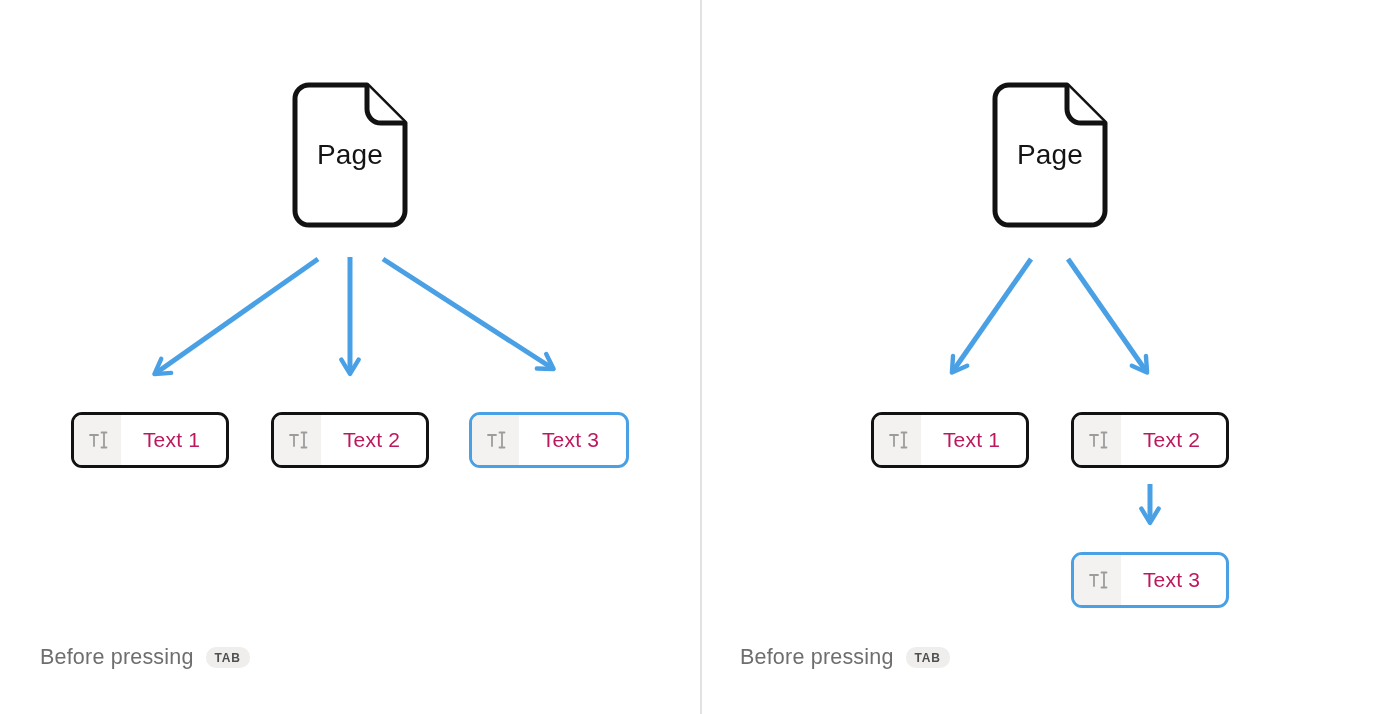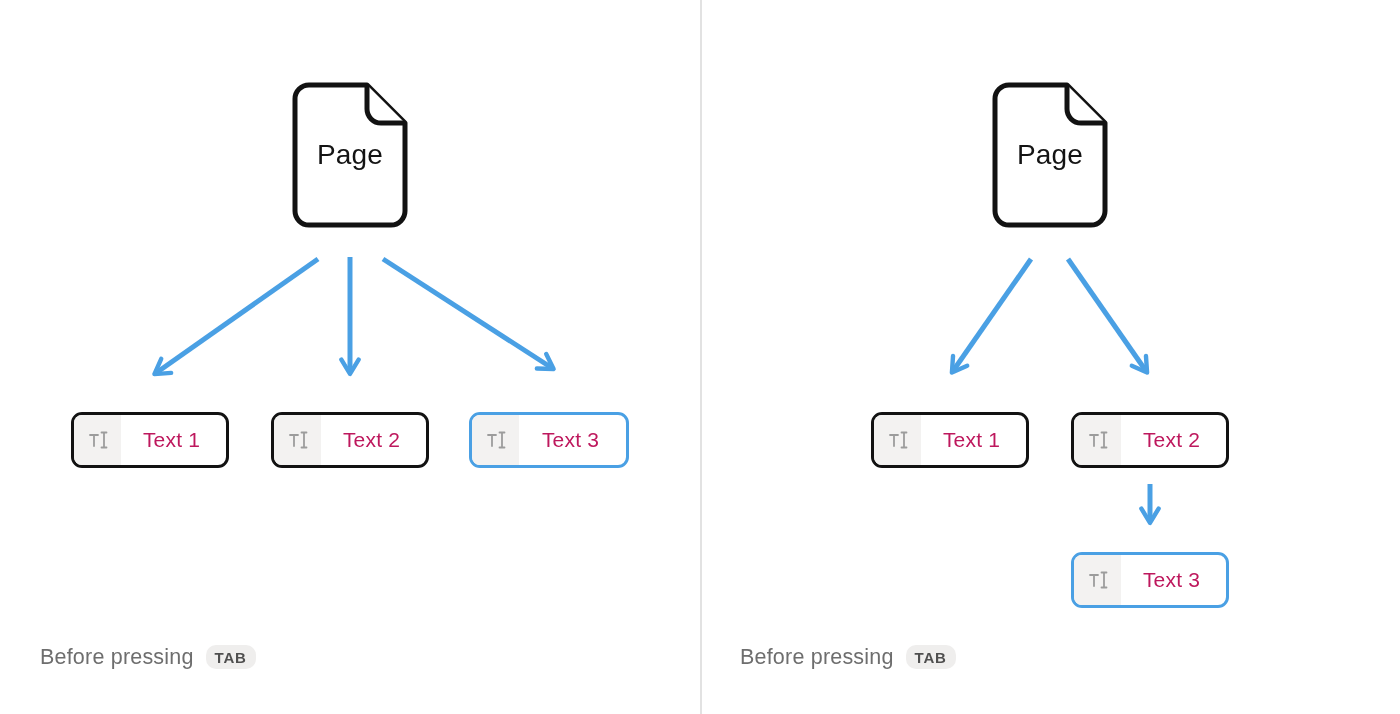--- a/index.html
+++ b/index.html
@@ -62,21 +62,21 @@
     padding-right:4px;
   }
   .caption-row{
     position:absolute;top:640px;height:34px;
     display:flex;align-items:center;gap:12px;
   }
   .caption-text{font-size:21.5px;color:var(--caption-gray);letter-spacing:.2px;}
   .key-pill{
     background:var(--pill-bg);
     color:var(--pill-text);
-    font-size:15px;font-weight:bold;letter-spacing:.8px;
+    font-size:12px;font-weight:bold;letter-spacing:.8px;
     padding:5px 9px 4px;border-radius:10px;line-height:1;
   }
 </style>
 </head>
 <body>
 
 <div class="canvas">
 
   <div class="divider"></div>
 

